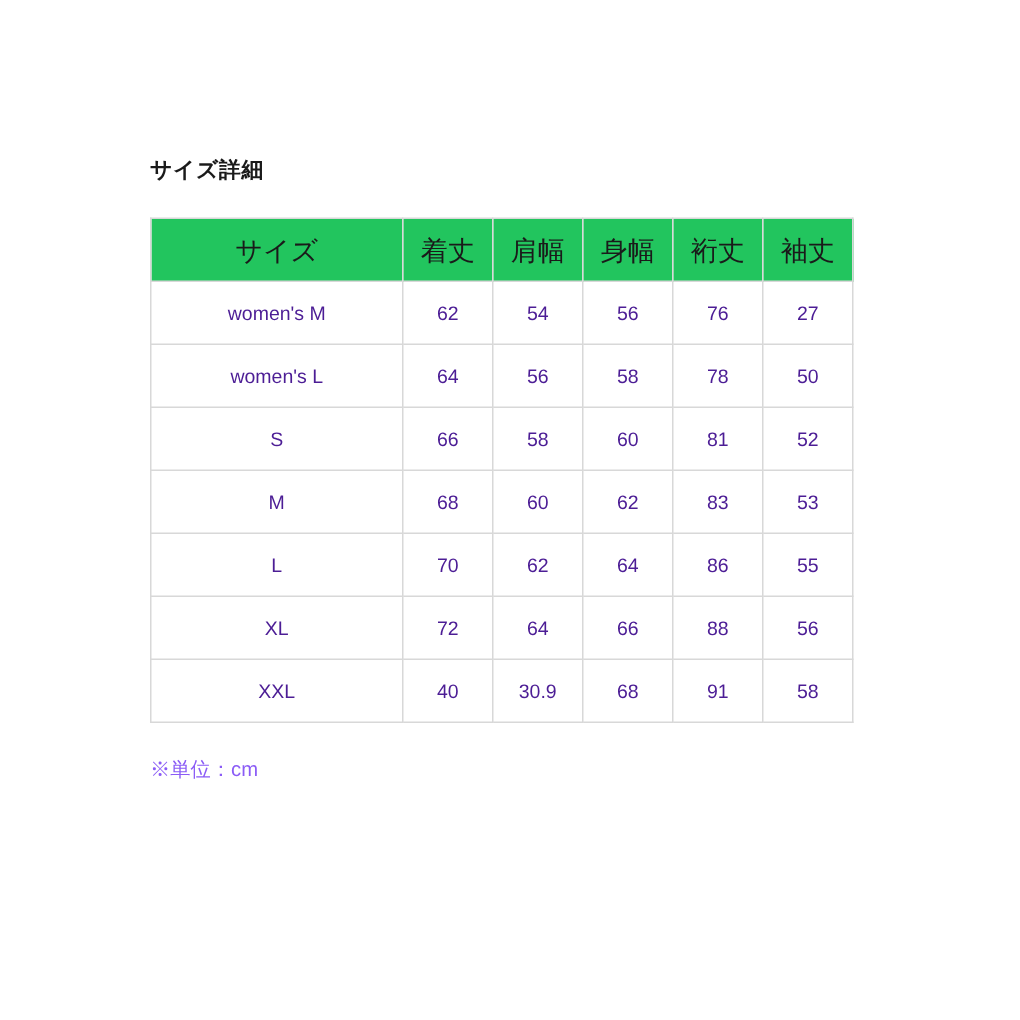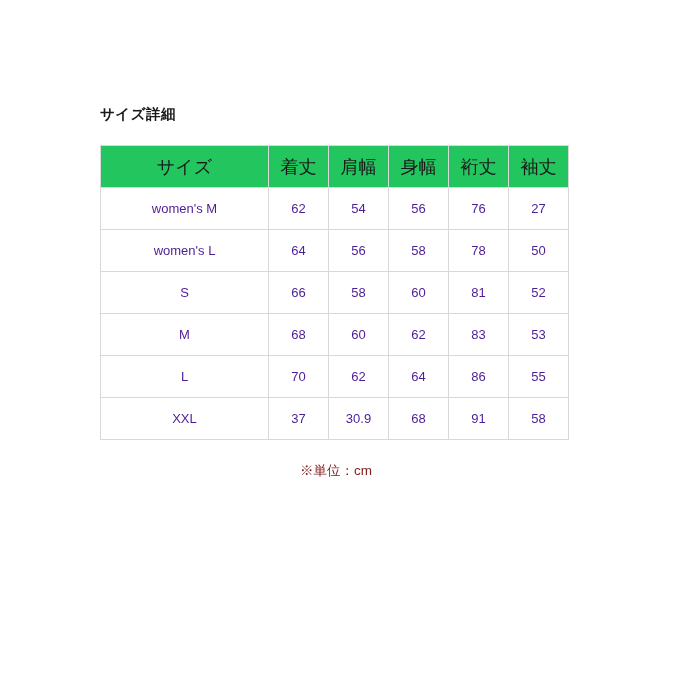--- a/index.html
+++ b/index.html
@@ -55,23 +55,22 @@
     background: #22c55e;
     font-size: 18px;
     color: #1a1a1a;
   }
   table.size-table col.c-name { width: 168px; }
   table.size-table col.c-val  { width: 60px; }
   .notes {
     margin-top: 20px;
     font-size: 13.5px;
     line-height: 1.62;
-    color: #7f1d1d;
+    color: #8b5cf6;
     width: 472px;
-    text-align: center;
   }
   .notes p {
     margin: 0;
   }
 </style>
 </head>
 <body>
 
 <div class="page">
   <div class="content">
@@ -132,22 +131,30 @@
         </tr>
         <tr>
           <td>L</td>
           <td>70</td>
           <td>62</td>
           <td>64</td>
           <td>86</td>
           <td>55</td>
         </tr>
         <tr>
+          <td>XL</td>
+          <td>72</td>
+          <td>64</td>
+          <td>66</td>
+          <td>88</td>
+          <td>56</td>
+        </tr>
+        <tr>
           <td>XXL</td>
-          <td>37</td>
+          <td>40</td>
           <td>30.9</td>
           <td>68</td>
           <td>91</td>
           <td>58</td>
         </tr>
       </tbody>
     </table>
 
     <div class="notes">
       <p>※単位：cm</p>

